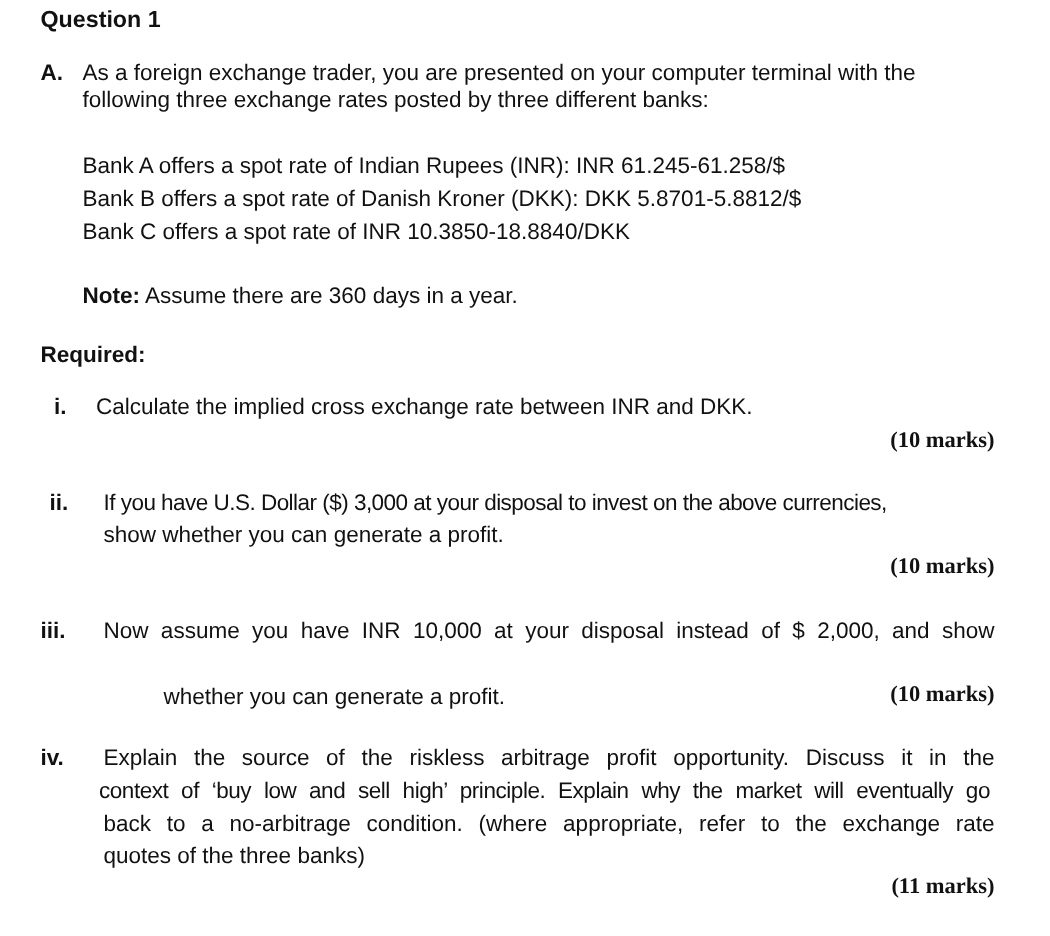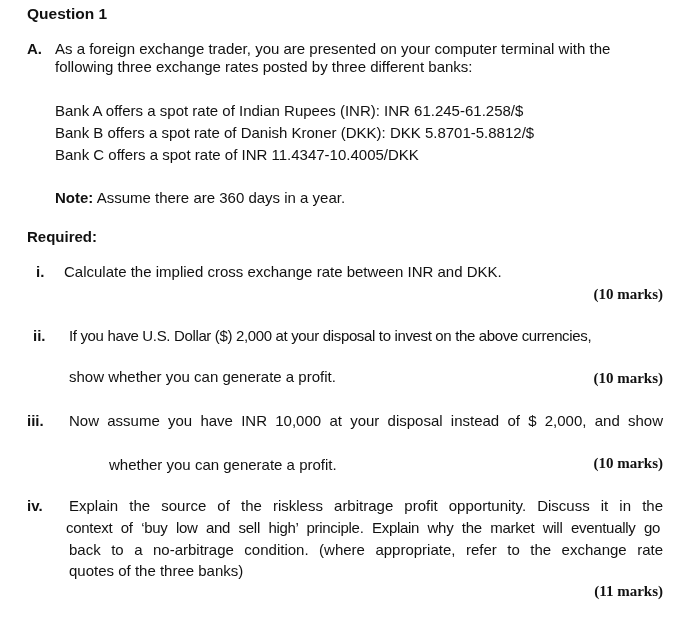--- a/index.html
+++ b/index.html
@@ -18,35 +18,35 @@
 <div>
 
   <div class="abs bold" style="left:27px; top:3px; font-size:15.5px;">Question 1</div>
 
   <div class="abs bold" style="left:27px; top:38px;">A.</div>
   <div class="abs" style="left:55px; top:38px;">As a foreign exchange trader, you are presented on your computer terminal with the</div>
   <div class="abs" style="left:55px; top:56px;">following three exchange rates posted by three different banks:</div>
 
   <div class="abs" style="left:55px; top:100px;">Bank A offers a spot rate of Indian Rupees (INR): INR 61.245-61.258/$</div>
   <div class="abs" style="left:55px; top:122px;">Bank B offers a spot rate of Danish Kroner (DKK): DKK 5.8701-5.8812/$</div>
-  <div class="abs" style="left:55px; top:144px;">Bank C offers a spot rate of INR 11.4347-10.4005/DKK</div>
+  <div class="abs" style="left:55px; top:144px;">Bank C offers a spot rate of INR 10.3850-18.8840/DKK</div>
 
   <div class="abs" style="left:55px; top:187px;">
     <span class="bold">Note:</span><span> Assume there are 360 days in a year.</span>
   </div>
 
   <div class="abs bold" style="left:27px; top:226px;">Required:</div>
 
   <div class="abs bold" style="left:36px; top:261px;">i.</div>
   <div class="abs" style="left:64px; top:261px;">Calculate the implied cross exchange rate between INR and DKK.</div>
   <div class="marks" style="top:284px;">(10 marks)</div>
 
   <div class="abs bold" style="left:33px; top:325px;">ii.</div>
-  <div class="abs" style="left:69px; top:325px; letter-spacing:-0.35px;">If you have U.S. Dollar ($) 2,000 at your disposal to invest on the above currencies,</div>
-  <div class="abs" style="left:69px; top:366px;text-align:center;">show whether you can generate a profit.</div>
+  <div class="abs" style="left:69px; top:325px; letter-spacing:-0.35px;">If you have U.S. Dollar ($) 3,000 at your disposal to invest on the above currencies,</div>
+  <div class="abs" style="left:69px; top:346px;text-align:center;">show whether you can generate a profit.</div>
   <div class="marks" style="top:368px;">(10 marks)</div>
 
   <div class="abs bold" style="left:27px; top:410px;">iii.</div>
   <div class="abs" style="left:69px; top:410px; width:594px; text-align:justify; text-align-last:justify;">Now assume you have INR 10,000 at your disposal instead of $ 2,000, and show</div>
   <div class="abs" style="left:69px; top:454px;margin-left:40px;">whether you can generate a profit.</div>
   <div class="marks" style="top:453px;">(10 marks)</div>
 
   <div class="abs bold" style="left:27px; top:495px;">iv.</div>
   <div class="abs" style="left:69px; top:495px; width:594px; text-align:justify; text-align-last:justify;">Explain the source of the riskless arbitrage profit opportunity. Discuss it in the</div>
   <div class="abs" style="left:66px; top:517px; width:594px; text-align:justify; text-align-last:justify; letter-spacing:-0.3px;">context of ‘buy low and sell high’ principle. Explain why the market will eventually go</div>

